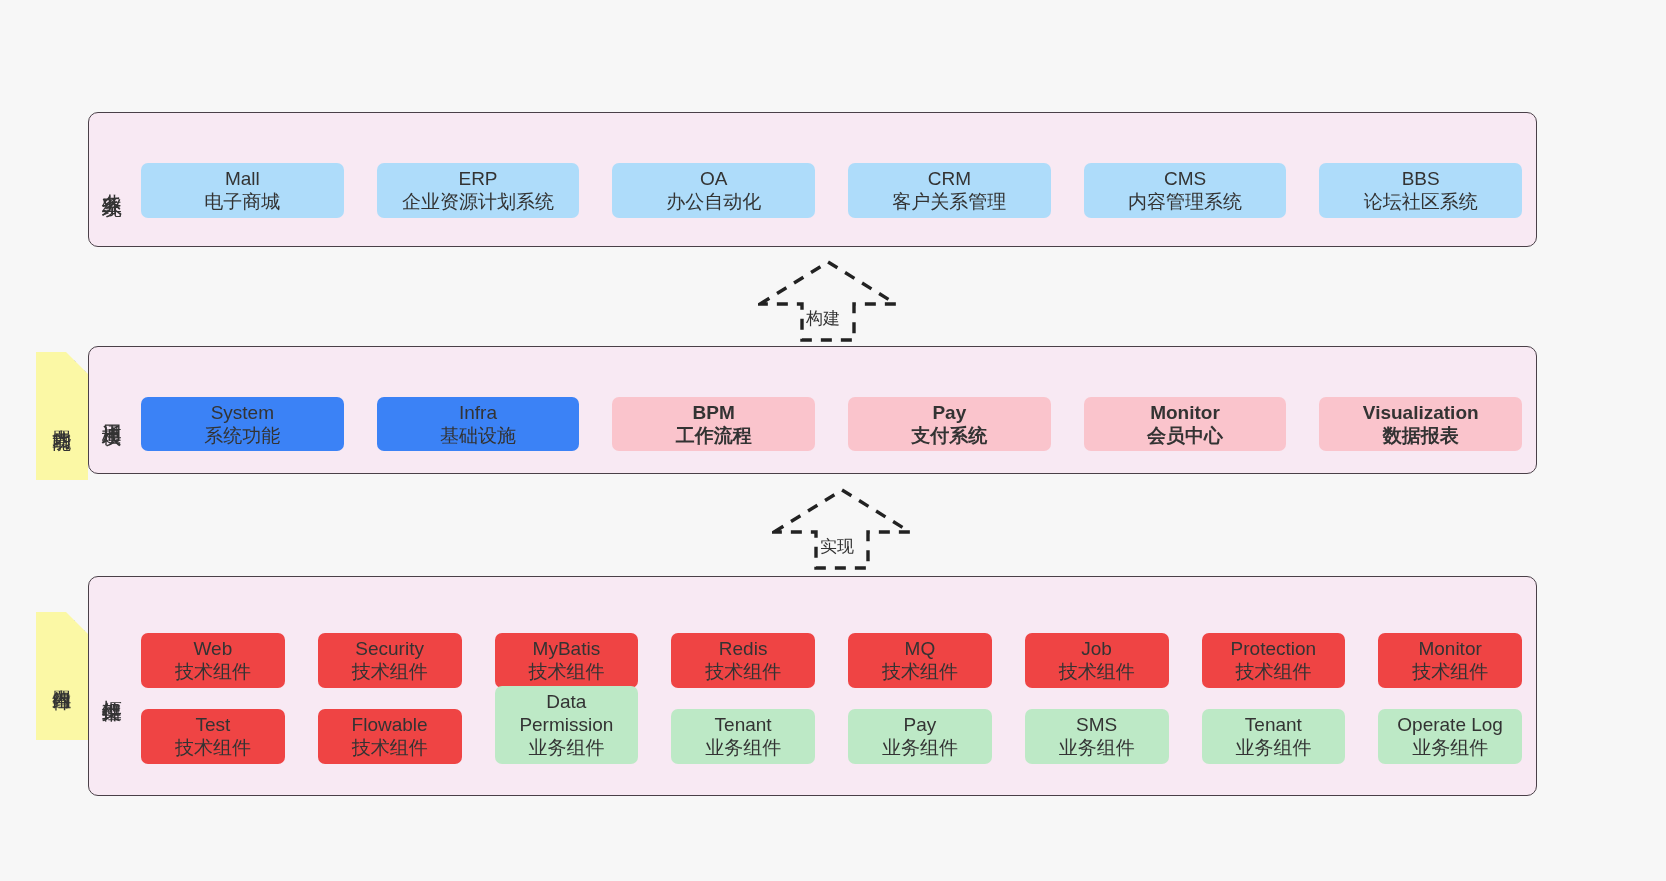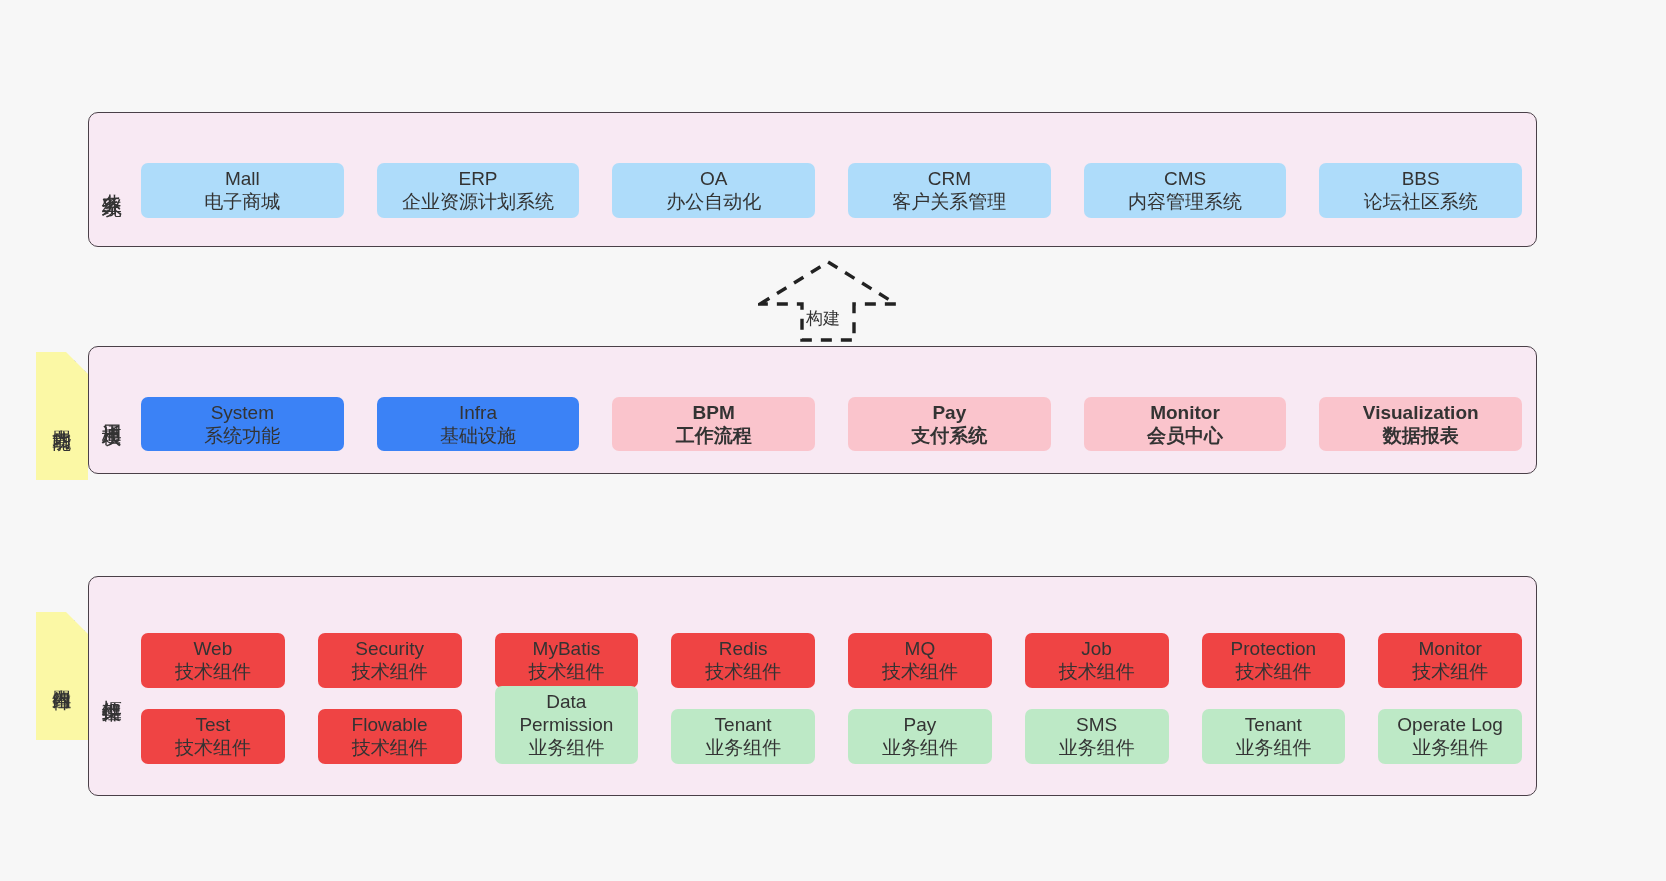--- a/index.html
+++ b/index.html
@@ -203,20 +203,26 @@
           <span class="t2">会员中心</span>
         </div>
         <div class="card c-pink">
           <span class="t1">Visualization</span>
           <span class="t2">数据报表</span>
         </div>
       </div>
     </div>
   </div>
 
+  <div class="connector" style="left:772px; top:486px; width:140px; height:84px;">
+    <svg width="140" height="84" viewBox="0 0 140 84" fill="none">
+      <path d="M 2 46 L 70 4 L 138 46 L 96 46 L 96 82 L 44 82 L 44 46 Z" fill="none" stroke="#222222" stroke-width="3.4" stroke-dasharray="11 9" stroke-linejoin="miter"></path>
+    </svg>
+    <div class="conn-label" style="left:48px; top:30px;">实现</div>
+  </div>
 
   <div class="note note-clip" style="left:36px; top:612px; width:52px; height:128px;">
     <div class="fold"></div>
     <span>内置组件</span>
   </div>
 
   <div class="layer" id="layer-framework" style="left:88px; top:576px; width:1449px; height:220px;">
     <div class="layer-title">框架组件</div>
     <div class="layer-body">
 

